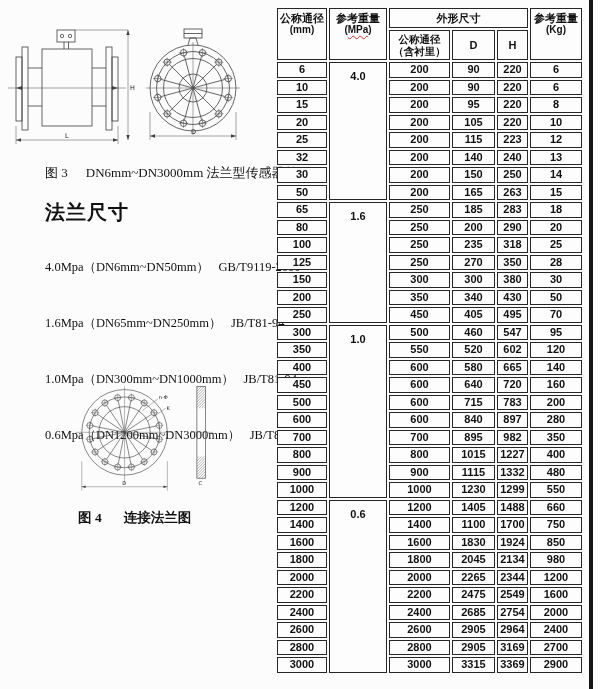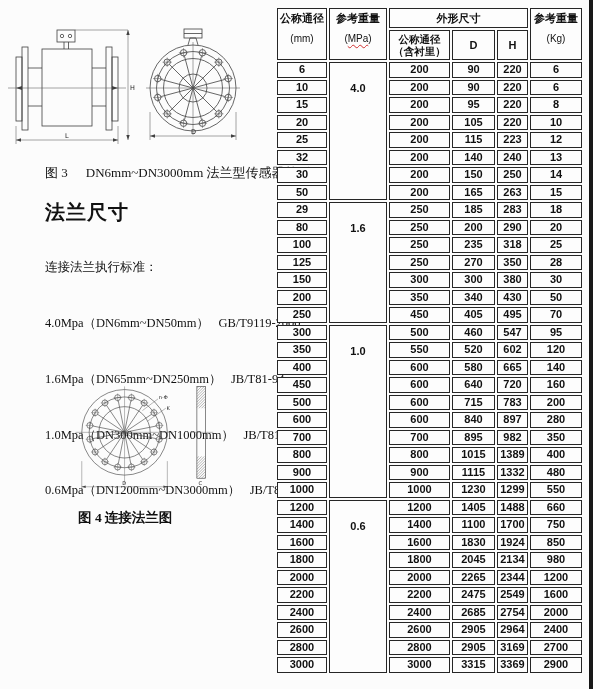--- a/index.html
+++ b/index.html
@@ -6,39 +6,39 @@
   body{width:600px;height:689px;background:#fcfcfc;position:relative;overflow:hidden;
        font-family:"Liberation Serif",serif;color:#111}
   .abs{position:absolute}
   
   #cap3{left:45px;top:164px;font-size:13px;white-space:nowrap}
   #cap3 .gap{margin-left:18px}
   #flange-heading{left:45px;top:199px;font-size:20px;font-weight:bold;
                   font-family:"Liberation Sans",sans-serif;letter-spacing:1px}
   #flange-lines{left:45px;top:221px;font-size:12.5px;line-height:18.6px;white-space:pre}
   #cap4{left:78px;top:509px;font-size:13.5px;font-weight:bold}
-  #cap4 .gap{margin-left:3px}
+  #cap4 .gap{margin-left:22px}
   
   svg line,svg circle,svg rect,svg path{stroke:#404040;stroke-width:.8;fill:none}
   svg .thin{stroke:#5a5a5a;stroke-width:.55}
   svg .solid{fill:#404040;stroke:none}
   svg text{fill:#222;stroke:none;font-family:"DejaVu Sans",sans-serif;font-size:6.5px}
   
   #tablewrap{left:275px;top:6px}
   table{border-collapse:separate;border-spacing:2px;table-layout:fixed;width:309px}
   td{border:1px solid #262626;box-sizing:border-box;text-align:center;vertical-align:middle;
      font:bold 11px "Liberation Sans",sans-serif;height:15.5px;line-height:11px;padding:0;
      background:#fdfdfd}
   thead td{height:auto}
   td.hr1{height:20px}
   td.hr2{height:30px}
   td.vspan{vertical-align:top;padding-top:4px;height:40px}
-  .unit{font-size:10px;margin-top:9px;font-weight:normal}
+  .unit{font-size:10px;margin-top:0;font-weight:bold}
   .two div{line-height:12.5px;font-size:10.5px}
-  .pcell{vertical-align:top;padding-top:20px}
+  .pcell{vertical-align:top;padding-top:8px}
   .wavy{text-decoration:underline;text-decoration-style:wavy;text-decoration-color:#d03030;
         text-underline-offset:2px}
   #rightbar{left:589px;top:0;width:4px;height:689px;background:#161616}
 </style>
 </head>
 <body>
 
 <div class="abs" id="page" style="inset:0">
 
   <svg class="abs" id="fig3" style="left:0;top:18px" width="270" height="150" viewBox="0 18 270 150">
@@ -147,21 +147,20 @@
     </g>
   </svg>
 
   <div class="abs" id="cap3">
     <span>图 3</span><span class="gap">DN6mm~DN3000mm 法兰型传感器外形图</span>
   </div>
 
   <div class="abs" id="flange-heading">法兰尺寸</div>
 
   <div class="abs" id="flange-lines">
-    <div>连接法兰执行标准：</div>
     <div>4.0Mpa（DN6mm~DN50mm）   GB/T9119-2000</div>
     <div>1.6Mpa（DN65mm~DN250mm）   JB/T81-94</div>
     <div>1.0Mpa（DN300mm~DN1000mm）   JB/T81-94</div>
     <div>0.6Mpa（DN1200mm~DN3000mm）   JB/T81-94</div>
   </div>
 
   <svg class="abs" id="fig4" style="left:60px;top:362px" width="210" height="150" viewBox="60 362 270 150">
     <g>
       <circle cx="143" cy="431" r="55"></circle>
       <circle cx="143" cy="431" r="45.5"></circle>
@@ -369,21 +368,21 @@
             <td>14</td>
           </tr>
           <tr>
             <td>50</td>
             <td>200</td>
             <td>165</td>
             <td>263</td>
             <td>15</td>
           </tr>
           <tr>
-            <td>29</td>
+            <td>65</td>
             <td rowspan="7" class="pcell">1.6</td>
             <td>250</td>
             <td>185</td>
             <td>283</td>
             <td>18</td>
           </tr>
           <tr>
             <td>80</td>
             <td>250</td>
             <td>200</td>
@@ -472,21 +471,21 @@
             <td>700</td>
             <td>700</td>
             <td>895</td>
             <td>982</td>
             <td>350</td>
           </tr>
           <tr>
             <td>800</td>
             <td>800</td>
             <td>1015</td>
-            <td>1389</td>
+            <td>1227</td>
             <td>400</td>
           </tr>
           <tr>
             <td>900</td>
             <td>900</td>
             <td>1115</td>
             <td>1332</td>
             <td>480</td>
           </tr>
           <tr>

